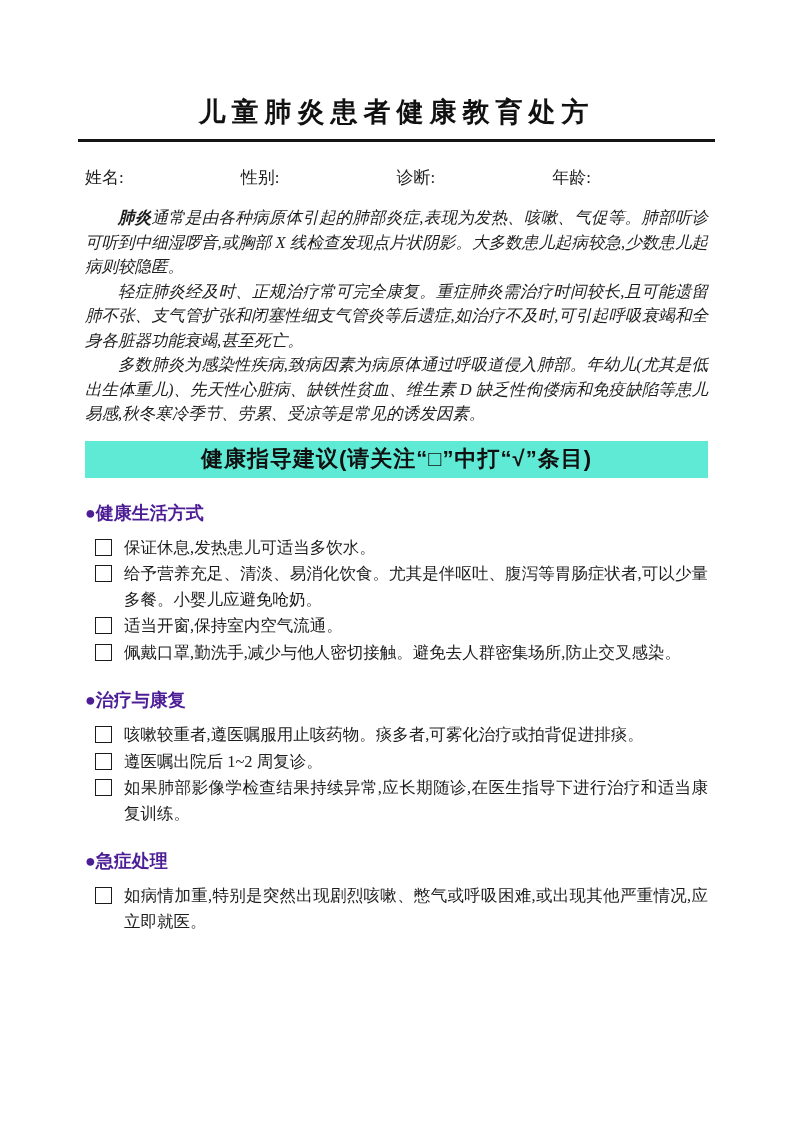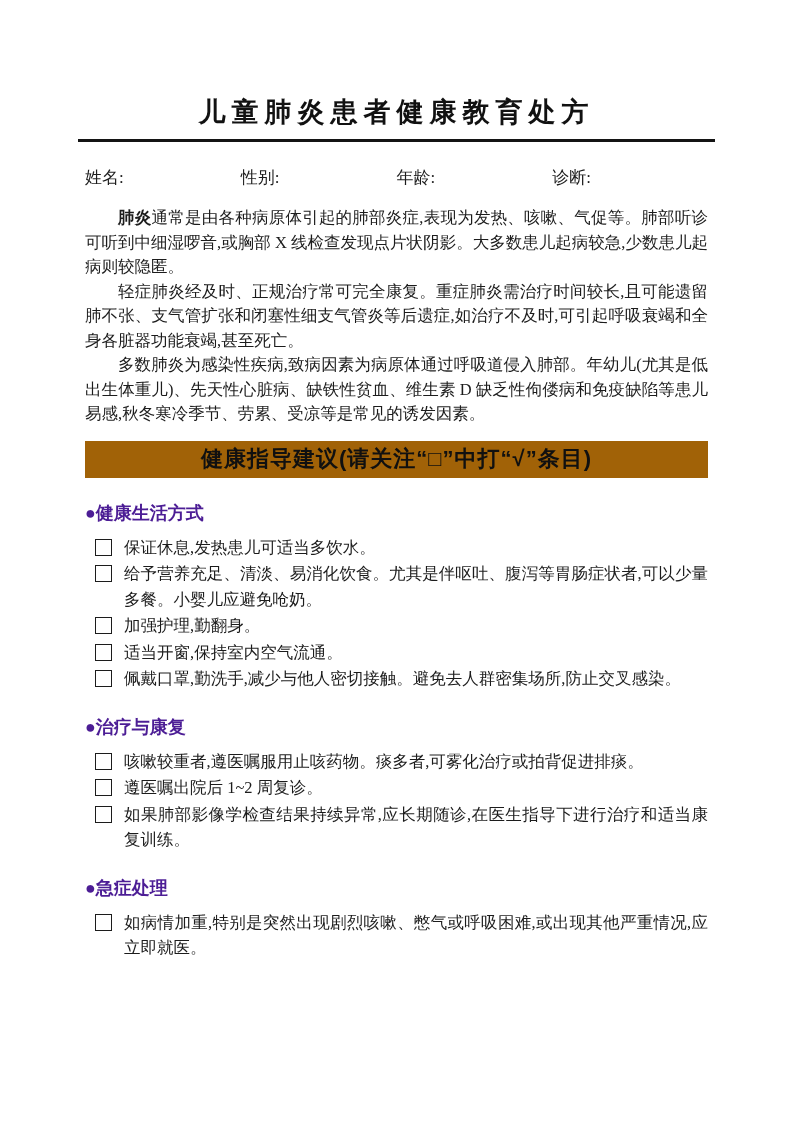--- a/index.html
+++ b/index.html
@@ -44,36 +44,37 @@
     flex: 1 1 0;
     white-space: nowrap;
   }
   .fvalue {
     display: inline-block;
     min-width: 60px;
     min-height: 20px;
   }
   .intro {
     margin-top: 15px;
+    font-style: italic;
   }
   .para {
     margin: 0;
     font-size: 16.5px;
     line-height: 24.5px;
     text-indent: 2em;
     text-align: justify;
   }
   .para .lead {
     font-family: "Liberation Sans", sans-serif;
     font-weight: 700;
   }
   .banner {
     margin-top: 14px;
     height: 37px;
-    background: #a16207;
+    background: #5eead4;
     display: flex;
     align-items: center;
     justify-content: center;
   }
   .banner-text {
     font-family: "Liberation Sans", sans-serif;
     font-weight: 700;
     font-size: 22px;
     letter-spacing: 1px;
     color: #101010;
@@ -124,25 +125,25 @@
   <div class="fields">
     <div class="field">
       <span>姓名:</span>
       <span class="fvalue"></span>
     </div>
     <div class="field">
       <span>性别:</span>
       <span class="fvalue"></span>
     </div>
     <div class="field">
+      <span>诊断:</span>
+      <span class="fvalue"></span>
+    </div>
+    <div class="field">
       <span>年龄:</span>
-      <span class="fvalue"></span>
-    </div>
-    <div class="field">
-      <span>诊断:</span>
       <span class="fvalue"></span>
     </div>
   </div>
 
   <div class="intro">
     <p class="para"><span class="lead">肺炎</span><span>通常是由各种病原体引起的肺部炎症,表现为发热、咳嗽、气促等。肺部听诊可听到中细湿啰音,或胸部 X 线检查发现点片状阴影。大多数患儿起病较急,少数患儿起病则较隐匿。</span></p>
     <p class="para"><span>轻症肺炎经及时、正规治疗常可完全康复。重症肺炎需治疗时间较长,且可能遗留肺不张、支气管扩张和闭塞性细支气管炎等后遗症,如治疗不及时,可引起呼吸衰竭和全身各脏器功能衰竭,甚至死亡。</span></p>
     <p class="para"><span>多数肺炎为感染性疾病,致病因素为病原体通过呼吸道侵入肺部。年幼儿(尤其是低出生体重儿)、先天性心脏病、缺铁性贫血、维生素 D 缺乏性佝偻病和免疫缺陷等患儿易感,秋冬寒冷季节、劳累、受凉等是常见的诱发因素。</span></p>
   </div>
 
@@ -156,24 +157,20 @@
       <div class="item">
         <span class="checkbox"></span>
         <span class="item-text">保证休息,发热患儿可适当多饮水。</span>
       </div>
       <div class="item">
         <span class="checkbox"></span>
         <span class="item-text">给予营养充足、清淡、易消化饮食。尤其是伴呕吐、腹泻等胃肠症状者,可以少量多餐。小婴儿应避免呛奶。</span>
       </div>
       <div class="item">
         <span class="checkbox"></span>
-        <span class="item-text">加强护理,勤翻身。</span>
-      </div>
-      <div class="item">
-        <span class="checkbox"></span>
         <span class="item-text">适当开窗,保持室内空气流通。</span>
       </div>
       <div class="item">
         <span class="checkbox"></span>
         <span class="item-text">佩戴口罩,勤洗手,减少与他人密切接触。避免去人群密集场所,防止交叉感染。</span>
       </div>
     </div>
   </section>
 
   <section>

